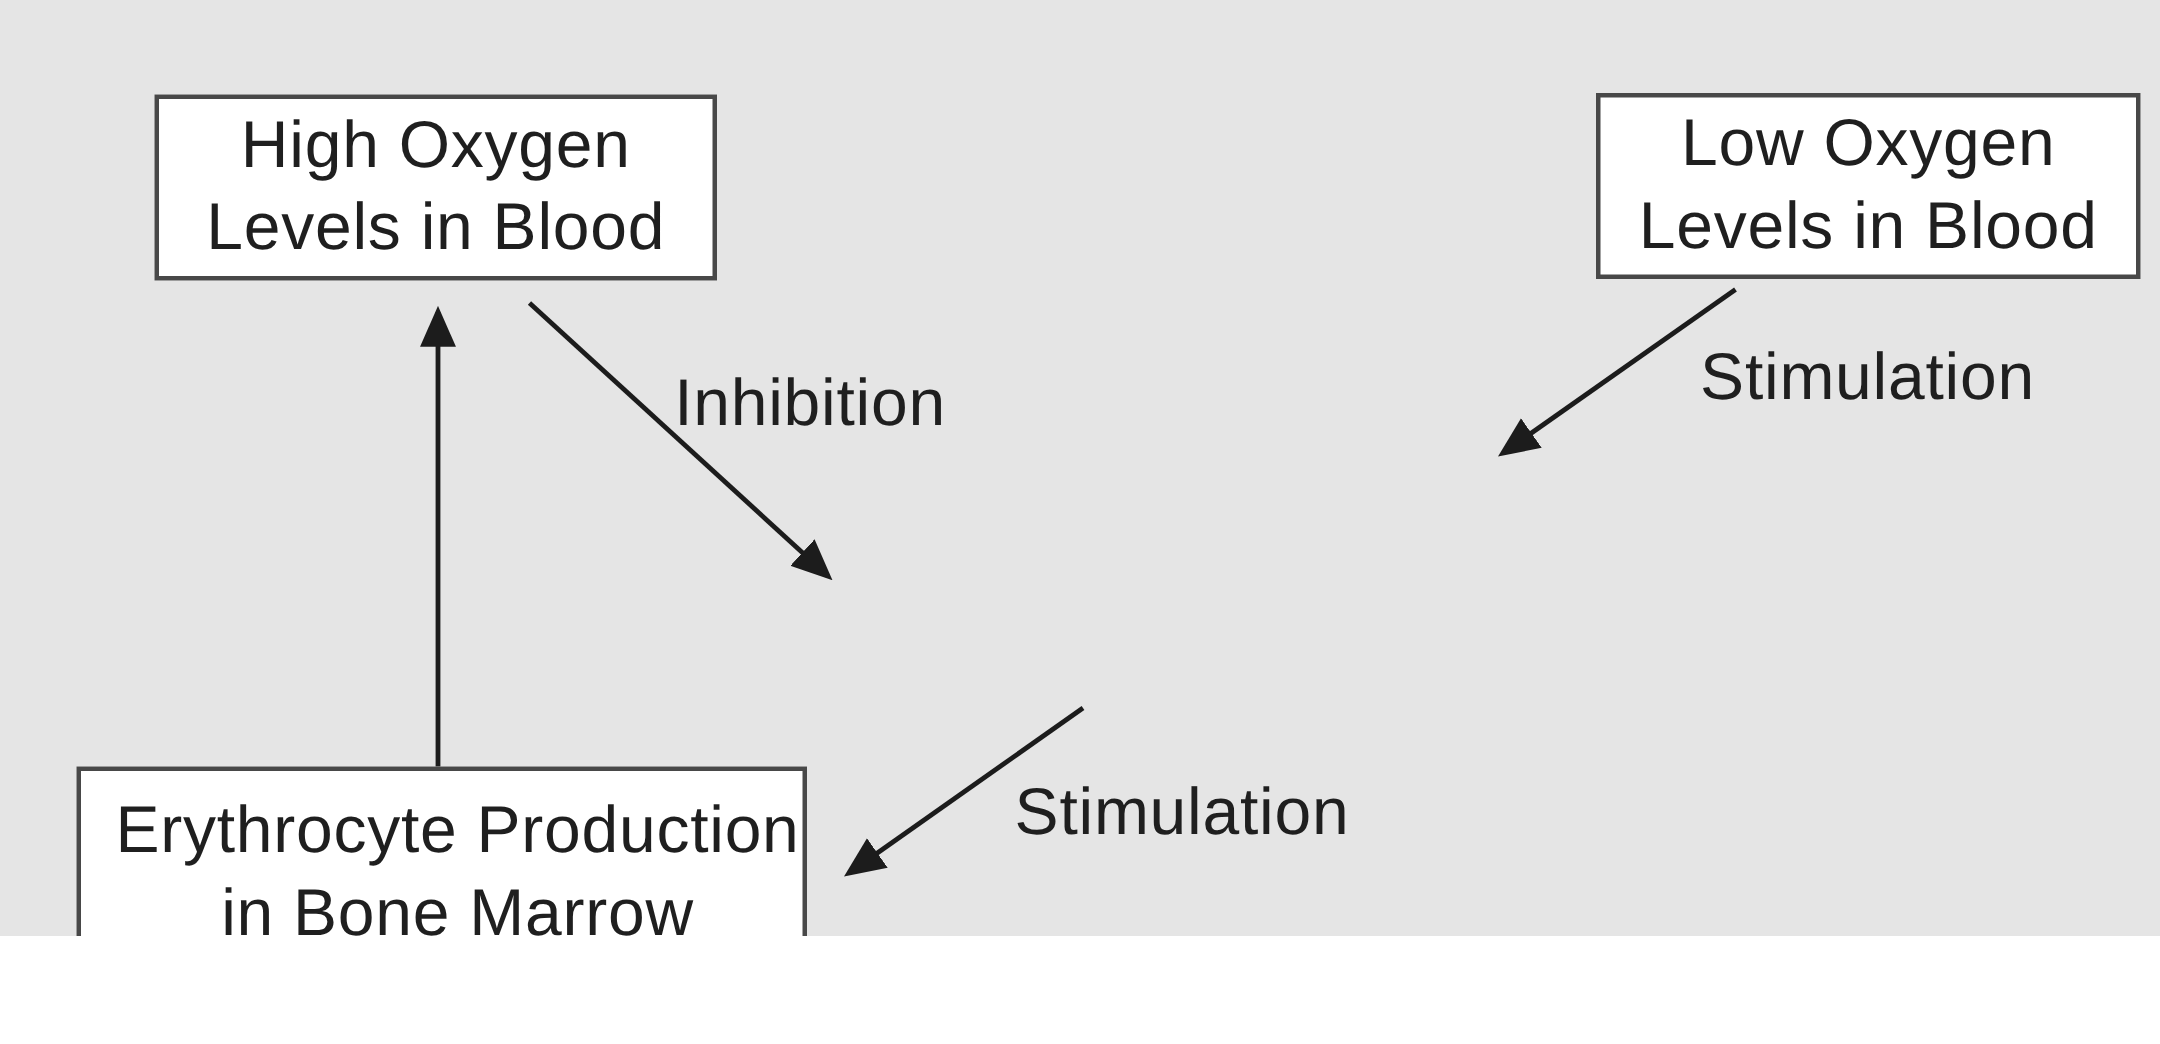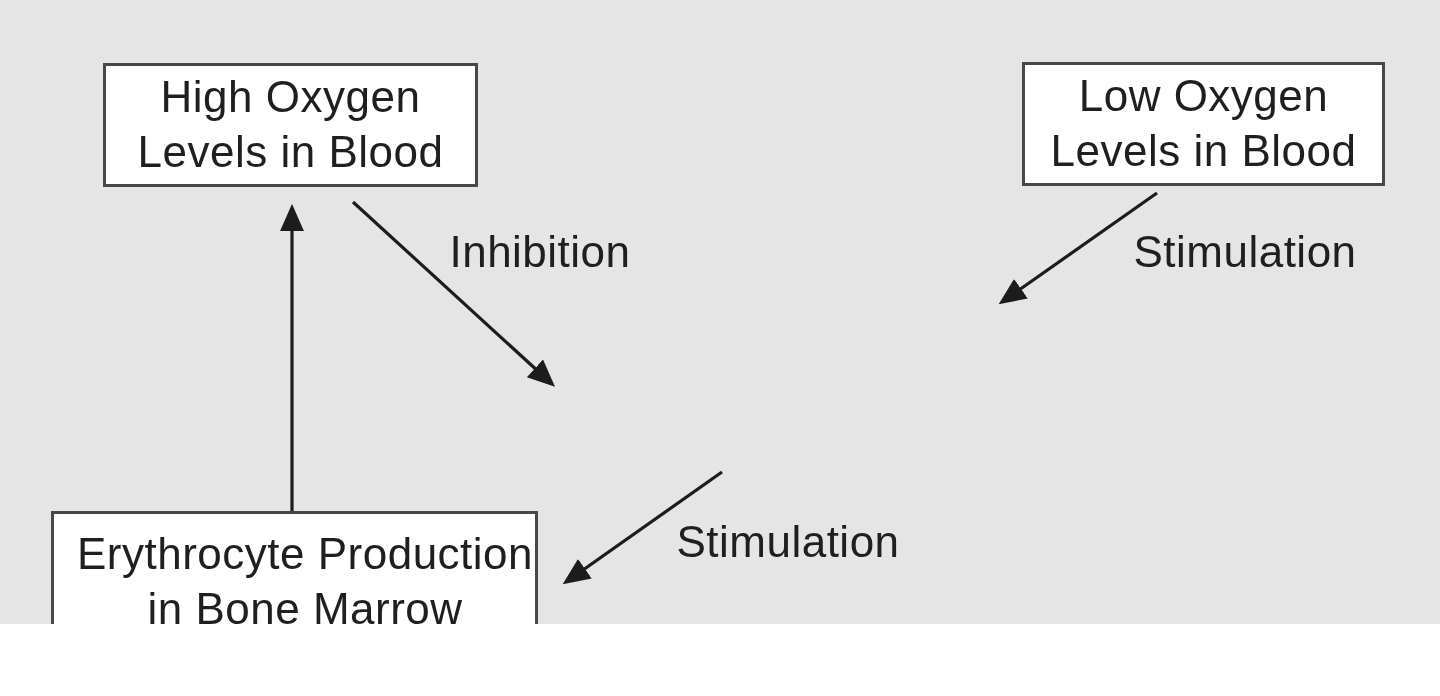--- a/index.html
+++ b/index.html
@@ -30,32 +30,32 @@
     align-items: center;
     justify-content: center;
     text-align: center;
     white-space: pre-line;
     font-size: 44px;
     line-height: 1.24;
     color: #1f1f1f;
     letter-spacing: 0.5px;
   }
   .node-high-oxygen      { left: 103px; top: 63px;  width: 375px; height: 124px; }
-  .node-low-oxygen       { left: 1022px; top: 62px; width: 363px; height: 124px; }
+  .node-low-oxygen       { left: 1064px; top: 62px; width: 363px; height: 124px; }
   .node-epo-secretion    { left: 571px; top: 323px; width: 542px; height: 140px; }
   .node-erythrocyte      { left: 51px;  top: 511px; width: 487px; height: 141px; padding-left: 21px; }
   .edge-label {
     position: absolute;
     transform: translate(-50%, -50%);
     font-size: 44px;
     color: #1f1f1f;
     white-space: nowrap;
     letter-spacing: 0.5px;
   }
-  .edge-label-inhibition  { left: 540px;  top: 252px; }
+  .edge-label-inhibition  { left: 540px;  top: 269px; }
   .edge-label-stim-right  { left: 1245px; top: 252px; }
   .edge-label-stim-bottom { left: 788px;  top: 542px; }
   .edge-line {
     stroke: #1c1c1c;
     stroke-width: 3.2;
     fill: none;
   }
 </style>
 </head>
 <body>

